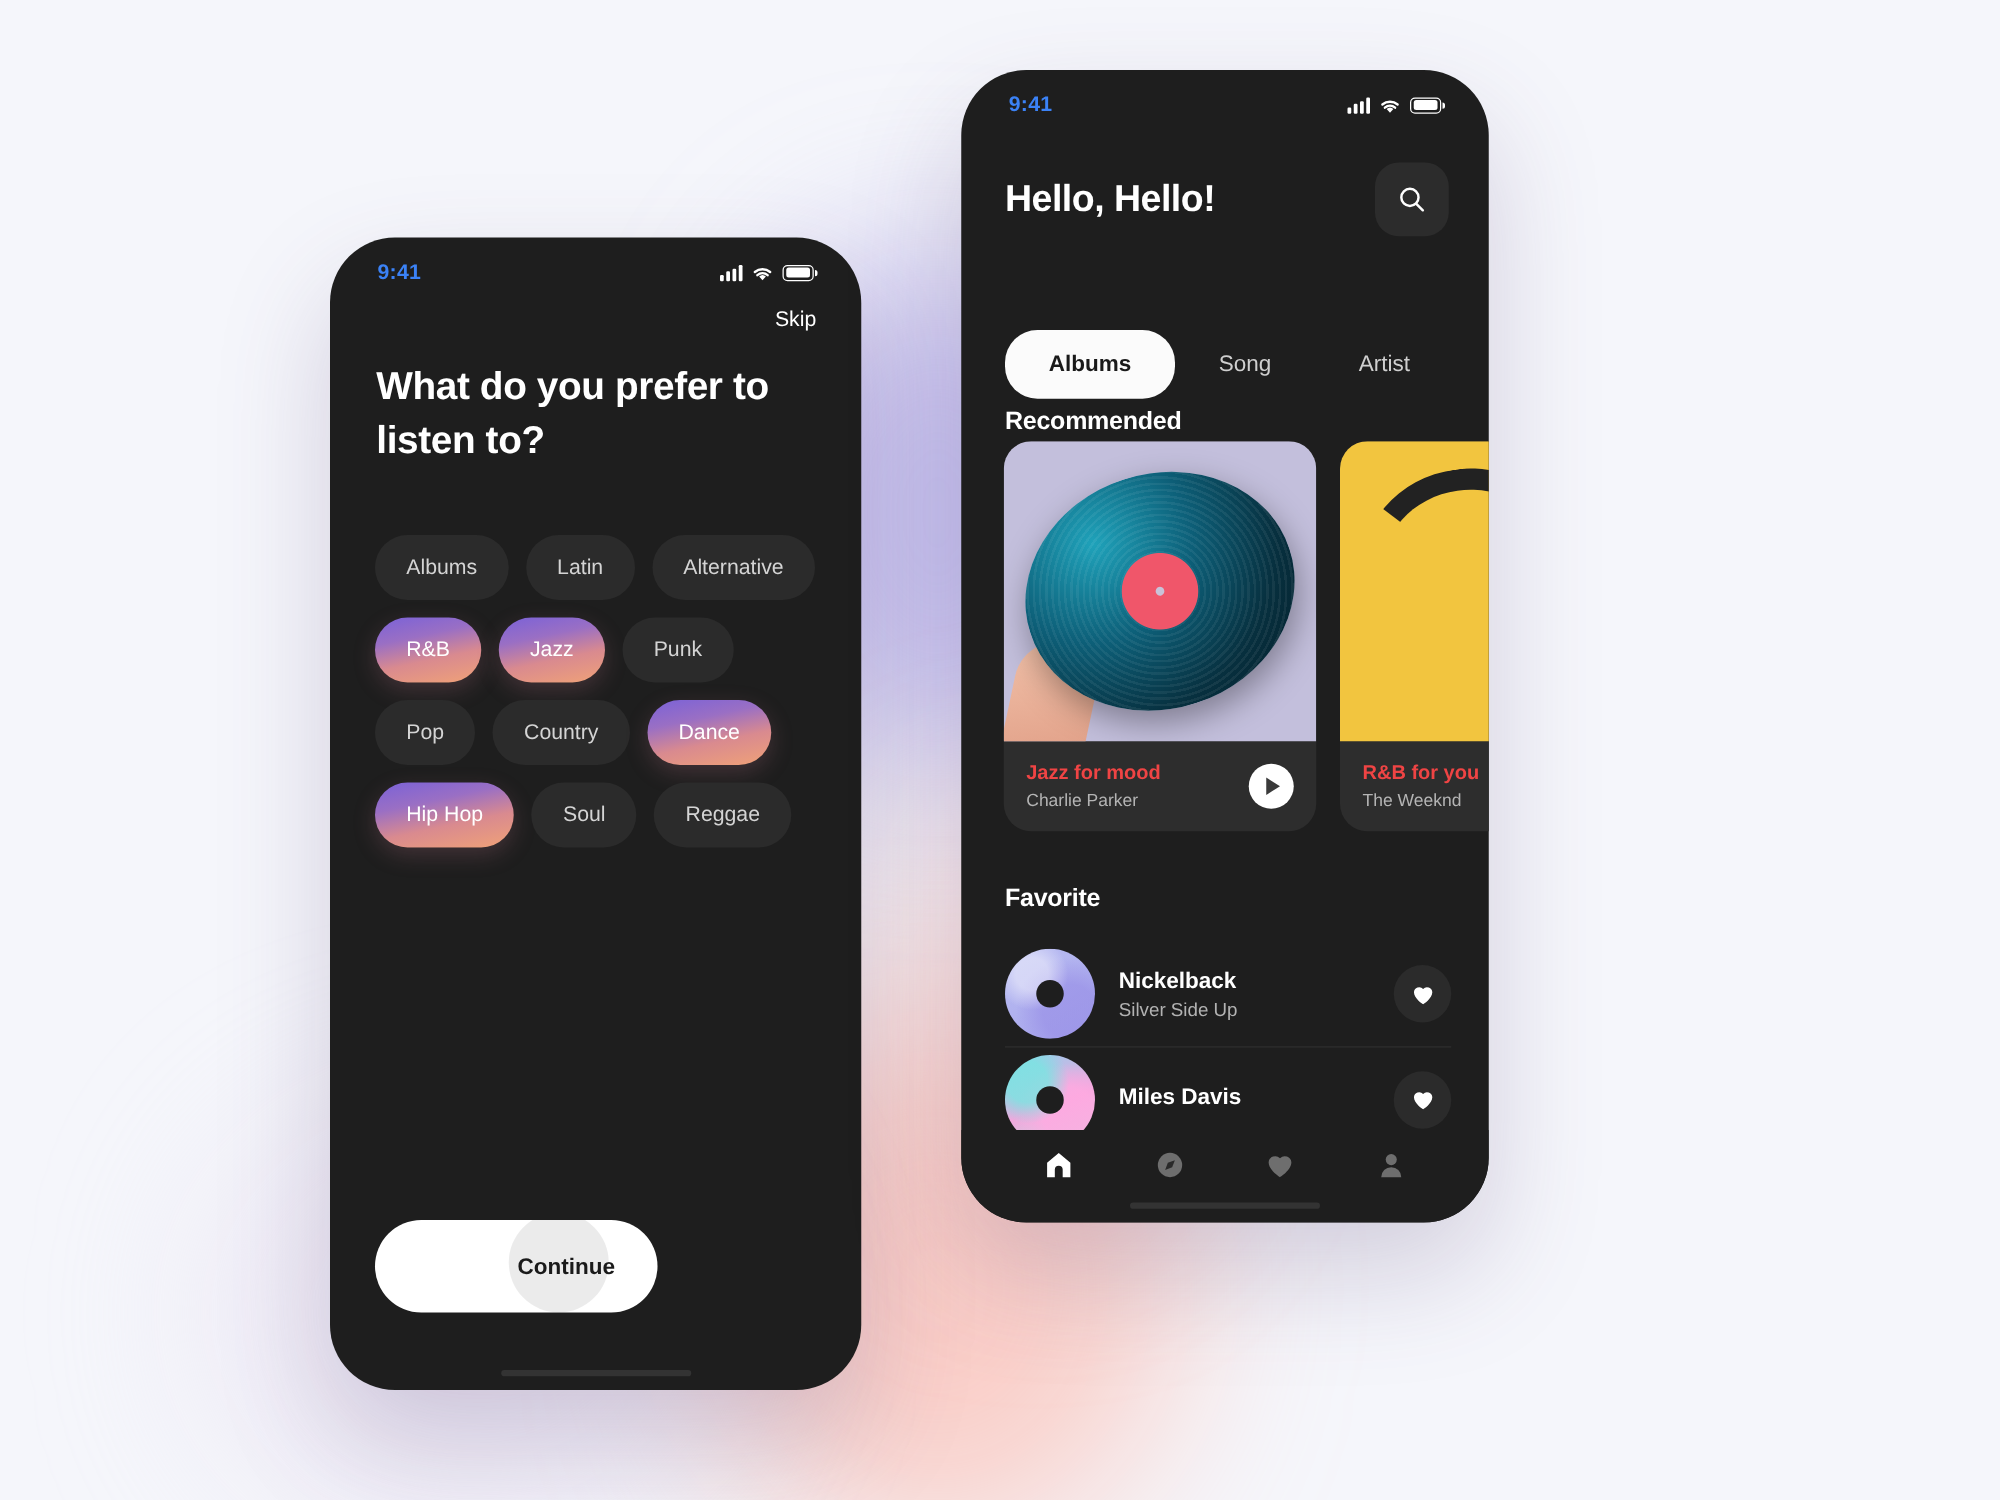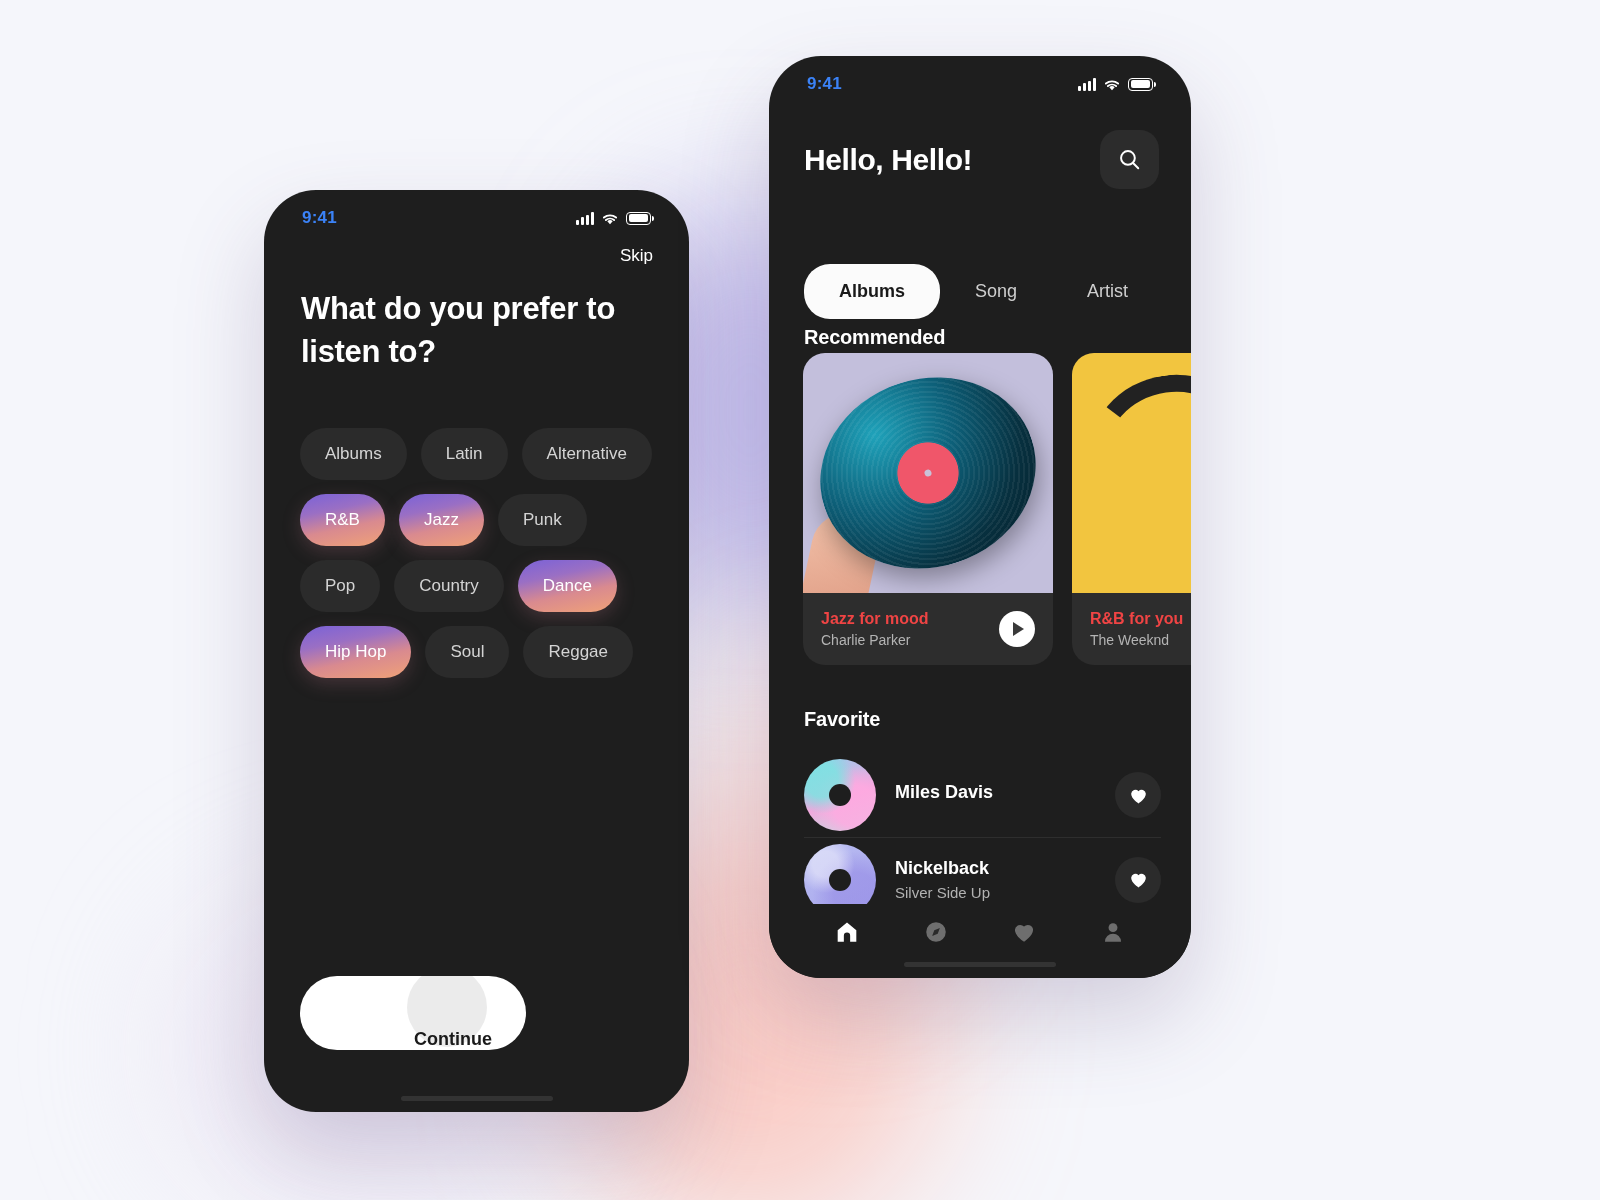--- a/index.html
+++ b/index.html
@@ -95,21 +95,21 @@
   }
   .chip.sel {
     background: linear-gradient(168deg, #7a62d8 0%, #9a6fc4 32%, #d98a8f 62%, #f0a277 100%);
     color: #ffffff; font-weight: 400;
     box-shadow: 0 6px 18px rgba(180,110,130,.25);
   }
   .l-continue {
     position: absolute; left: 36px; bottom: 62px;
     width: 226px; height: 74px; border-radius: 37px;
     background: #ffffff; color: #1a1a1a;
-    display: flex; align-items: flex-end; justify-content: center;
+    display: flex; align-items: center; justify-content: center;
     font-size: 18px; font-weight: 600; border: none; cursor: pointer;
     position: absolute; overflow: hidden;
   }
   .ripple {
     position: absolute; left: 50%; top: 50%; transform: translate(-50%,-50%);
     width: 80px; height: 80px; border-radius: 50%;
     background: rgba(0,0,0,.08); pointer-events: none;
   }
   .l-continue span { position: relative; z-index: 2; }
 
@@ -376,37 +376,37 @@
         </div>
       </div>
 
     </div>
 
     <div class="sec-title sec-fav">Favorite</div>
 
     <div class="fav-list">
 
       <div class="fav-row">
-        <div class="fav-art art-miles"></div>
+        <div class="fav-art art-nickel"></div>
         <div class="fav-txt">
-          <div class="fav-name">Miles Davis</div>
-          <div class="fav-album"></div>
+          <div class="fav-name">Nickelback</div>
+          <div class="fav-album">Silver Side Up</div>
         </div>
         <button class="fav-like">
           <svg width="21" height="21" viewBox="0 0 24 24">
             <path d="M12 21s-8.4-5.2-8.4-11A4.9 4.9 0 0 1 12 7a4.9 4.9 0 0 1 8.4 3c0 5.8-8.4 11-8.4 11Z" fill="#fff"></path>
           </svg>
         </button>
       </div>
 
       <div class="fav-row">
-        <div class="fav-art art-nickel"></div>
+        <div class="fav-art art-miles"></div>
         <div class="fav-txt">
-          <div class="fav-name">Nickelback</div>
-          <div class="fav-album">Silver Side Up</div>
+          <div class="fav-name">Miles Davis</div>
+          <div class="fav-album"></div>
         </div>
         <button class="fav-like">
           <svg width="21" height="21" viewBox="0 0 24 24">
             <path d="M12 21s-8.4-5.2-8.4-11A4.9 4.9 0 0 1 12 7a4.9 4.9 0 0 1 8.4 3c0 5.8-8.4 11-8.4 11Z" fill="#fff"></path>
           </svg>
         </button>
       </div>
 
     </div>
 

